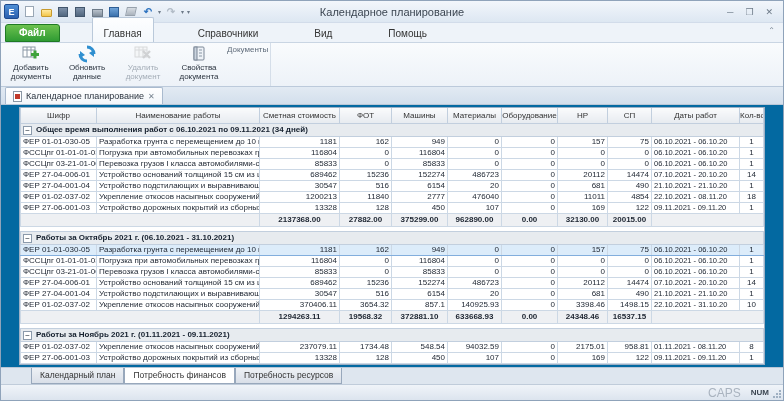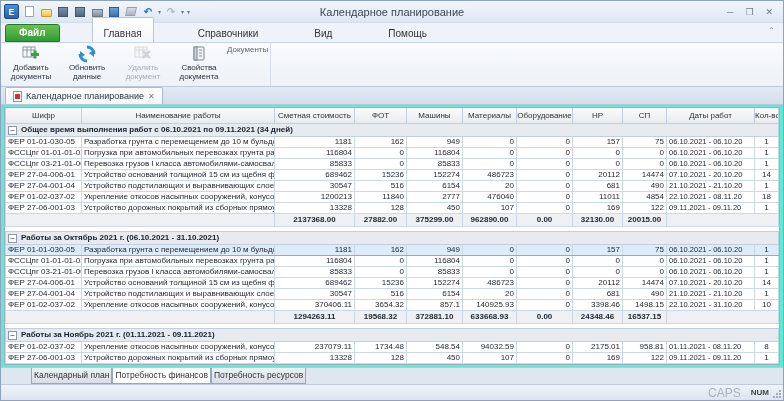--- a/index.html
+++ b/index.html
@@ -44,38 +44,38 @@
   .rgroup-label { font-size:8px; color:#5f6b7a; text-align:center; padding:1px 0 2px; }
 
   
   .doctabs { height:18px; background:linear-gradient(#e2eaf3,#d3dfec); border-bottom:1px solid #b9c7d7; display:flex; align-items:flex-end; padding-left:4px; }
   .doctab { height:17px; background:linear-gradient(#ffffff,#f2f6fa); border:1px solid #a9bace; border-bottom:none; border-radius:2px 2px 0 0; display:flex; align-items:center; gap:4px; padding:0 7px; font-size:9px; color:#2c3540; }
   .doc-ico { width:9px; height:11px; background:#fff; border:1px solid #8a97a5; position:relative; }
   .doc-ico::after { content:""; position:absolute; left:1px; top:2px; width:5px; height:5px; background:#c0392b; }
   .doctab .x { font-size:8px; color:#77838f; }
 
   
-  .viewport { flex:1; background:#5eead4; padding:2px 3px; overflow:hidden; }
+  .viewport { flex:1; background:#0369a1; padding:2px 18px; overflow:hidden; }
   .grid-frame { background:#fff; border:1px solid #9db0c5; height:100%; overflow:hidden; }
   table.grid { border-collapse:collapse; table-layout:fixed; width:100%; }
   .grid th { height:15px; font-size:8px; font-weight:normal; color:#333; background:linear-gradient(#fafbfc,#e7ebf0); border:1px solid #c2cfde; border-top:none; text-align:center; overflow:hidden; white-space:nowrap; }
   .grid td { font-size:8px; color:#1c2430; border:1px solid #ccd8e5; height:11px; line-height:10px; padding:0 2px; overflow:hidden; white-space:nowrap; }
   .grid tr.group-row td { background:#e7ebef; border-color:#c2cfde; font-weight:bold; color:#15202e; height:13px; }
   .grid tr.data-row td.a-r { text-align:right; }
   .grid tr.data-row td.a-c { text-align:center; }
   .grid td.date { font-size:7.5px; }
   .grid tr.selected td { background:#dcecfa; border-top:1px solid #82aedd; border-bottom:1px solid #82aedd; }
   .grid tr.totals-row td { background:#eef0f3; font-weight:bold; text-align:center; height:13px; }
   .grid tr.spacer-row td { border:none; background:#fff; height:5px; }
   .collapse-box { display:inline-block; width:9px; height:9px; line-height:7px; text-align:center; border:1px solid #8b9aab; background:#fff; font-size:8px; font-weight:normal; margin-right:4px; vertical-align:-1px; }
   .col-0{width:76px;} .col-2{width:80px;} .col-3{width:52px;} .col-4{width:56px;} .col-5{width:54px;} .col-6{width:56px;} .col-7{width:50px;} .col-8{width:44px;} .col-9{width:88px;} .col-10{width:24px;margin-top:24px;}
 
   
   .bottom-tabs { height:17px; background:#dee6ef; border-top:1px solid #b9c7d7; display:flex; align-items:flex-start; padding-left:30px; }
-  .btab { font-size:8.5px; color:#333; padding:2px 2px 3px; border:1px solid #98a8bc; border-top:none; background:linear-gradient(#eef1f5,#d9dfe8); }
+  .btab { font-size:8.5px; color:#333; padding:2px 8px 3px; border:1px solid #98a8bc; border-top:none; background:linear-gradient(#eef1f5,#d9dfe8); }
   .btab.active { background:#fff; font-weight:normal; }
 
   
   .statusbar { height:16px; background:linear-gradient(#f0f4f9,#dce4ee); border-top:1px solid #c0ccda; display:flex; align-items:center; justify-content:flex-end; gap:10px; padding-right:14px; position:relative; }
   .sb-caps { font-size:12px; color:#a9b3bf; }
   .sb-num { font-size:8px; color:#3c4652; font-weight:bold; }
   .grip { position:absolute; right:1px; bottom:1px; width:10px; height:10px;
           background:radial-gradient(circle at 8px 2px,#9fb0c2 1px,transparent 1.2px),
                      radial-gradient(circle at 8px 8px,#9fb0c2 1px,transparent 1.2px),
                      radial-gradient(circle at 5px 8px,#9fb0c2 1px,transparent 1.2px),

